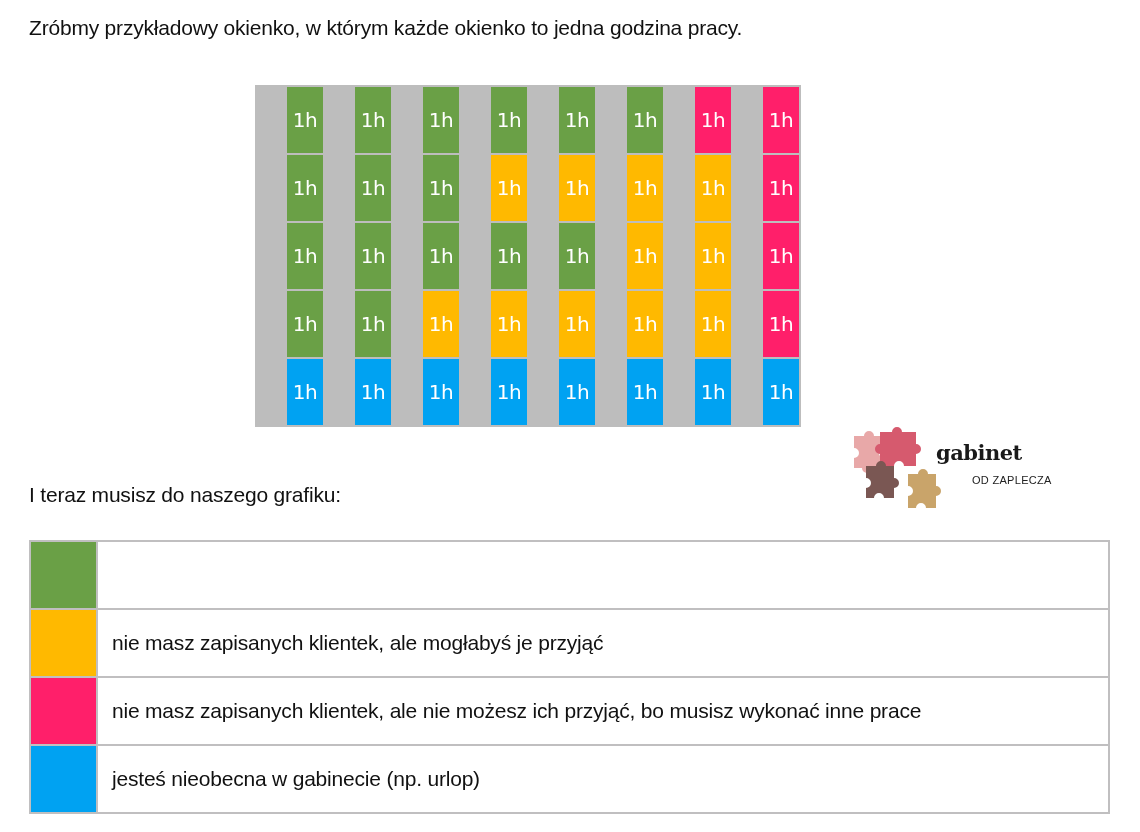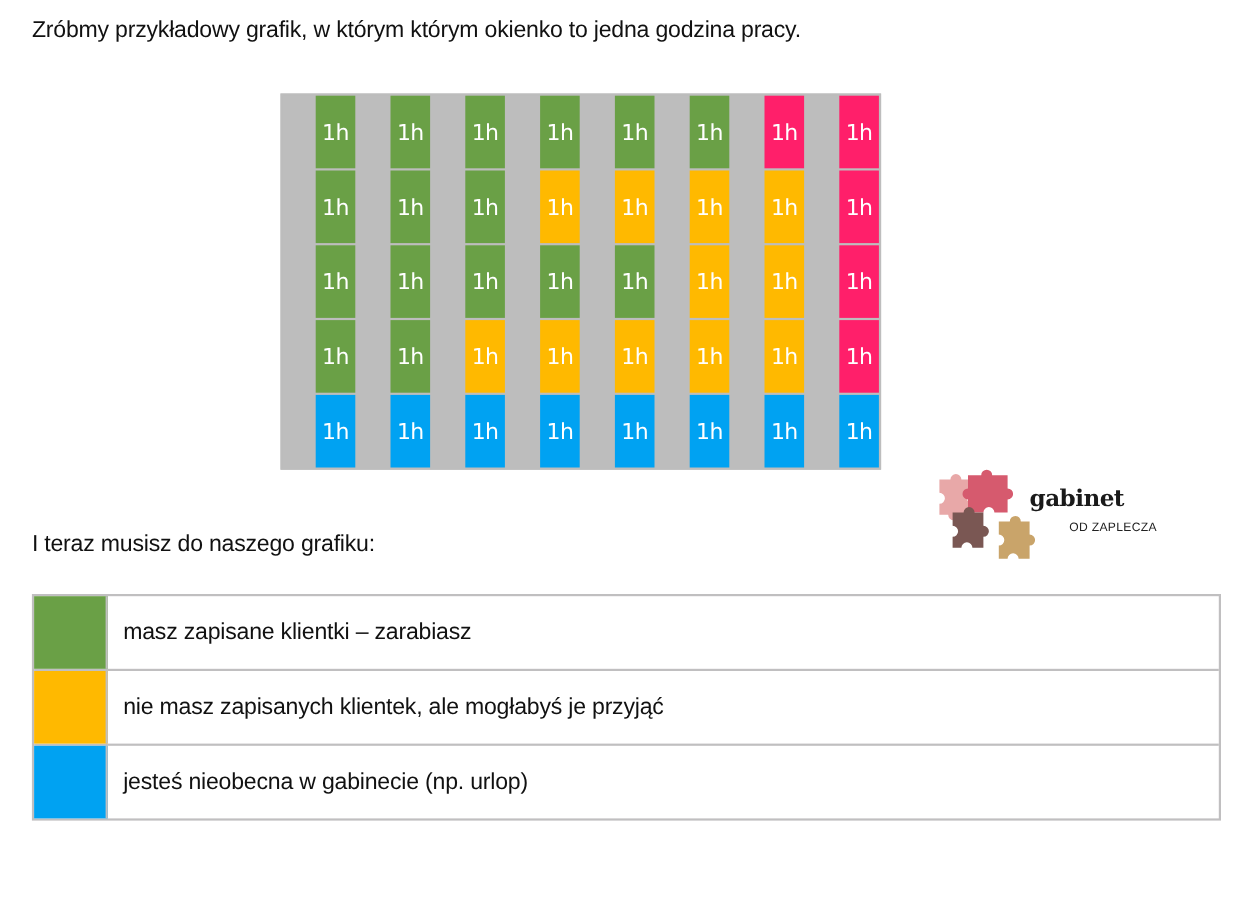--- a/index.html
+++ b/index.html
@@ -45,21 +45,21 @@
     font-weight: bold; font-size: 21px; color: #1a1a1a; letter-spacing: -0.5px;
   }
   .logo-sub {
     position: absolute; left: 124px; top: 48px; font-family: Liberation Sans, sans-serif;
     font-size: 11px; color: #222; letter-spacing: 0.3px;
   }
 </style>
 </head>
 <body>
 
-<div class="intro">Zróbmy przykładowy grafik, w którym którym okienko to jedna godzina pracy.</div>
+<div class="intro">Zróbmy przykładowy okienko, w którym każde okienko to jedna godzina pracy.</div>
 
 <div class="grid" id="schedule-grid">
     <div class="cell c-green">1h</div>
     <div class="cell c-green">1h</div>
     <div class="cell c-green">1h</div>
     <div class="cell c-green">1h</div>
     <div class="cell c-green">1h</div>
     <div class="cell c-green">1h</div>
     <div class="cell c-pink">1h</div>
     <div class="cell c-pink">1h</div>
@@ -110,23 +110,26 @@
   </svg>
   <div class="logo-word">gabinet</div>
   <div class="logo-sub">OD ZAPLECZA</div>
 </div>
 
 <div class="legend-title">I teraz musisz do naszego grafiku:</div>
 
 <div class="legend" id="legend">
   <div class="legend-row">
     <div class="swatch c-green"></div>
-    <div class="legend-text">masz zapisane klientki – zarabiasz</div>
   </div>
   <div class="legend-row">
     <div class="swatch c-yellow"></div>
     <div class="legend-text">nie masz zapisanych klientek, ale mogłabyś je przyjąć</div>
+  </div>
+  <div class="legend-row">
+    <div class="swatch c-pink"></div>
+    <div class="legend-text">nie masz zapisanych klientek, ale nie możesz ich przyjąć, bo musisz wykonać inne prace</div>
   </div>
   <div class="legend-row">
     <div class="swatch c-blue"></div>
     <div class="legend-text">jesteś nieobecna w gabinecie (np. urlop)</div>
   </div>
 </div>
 
 </body></html>

